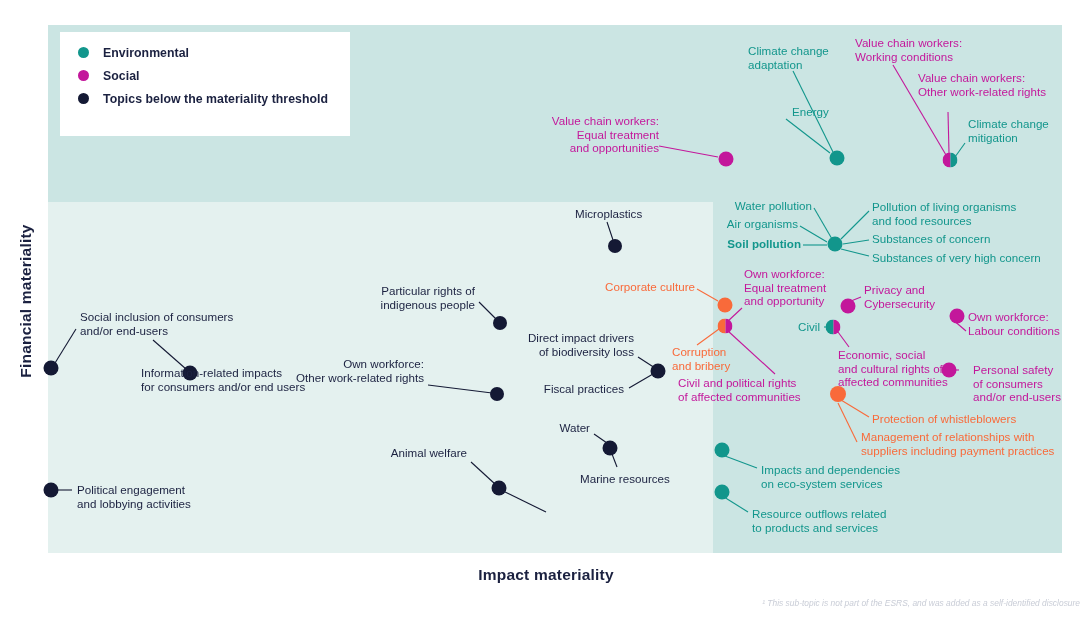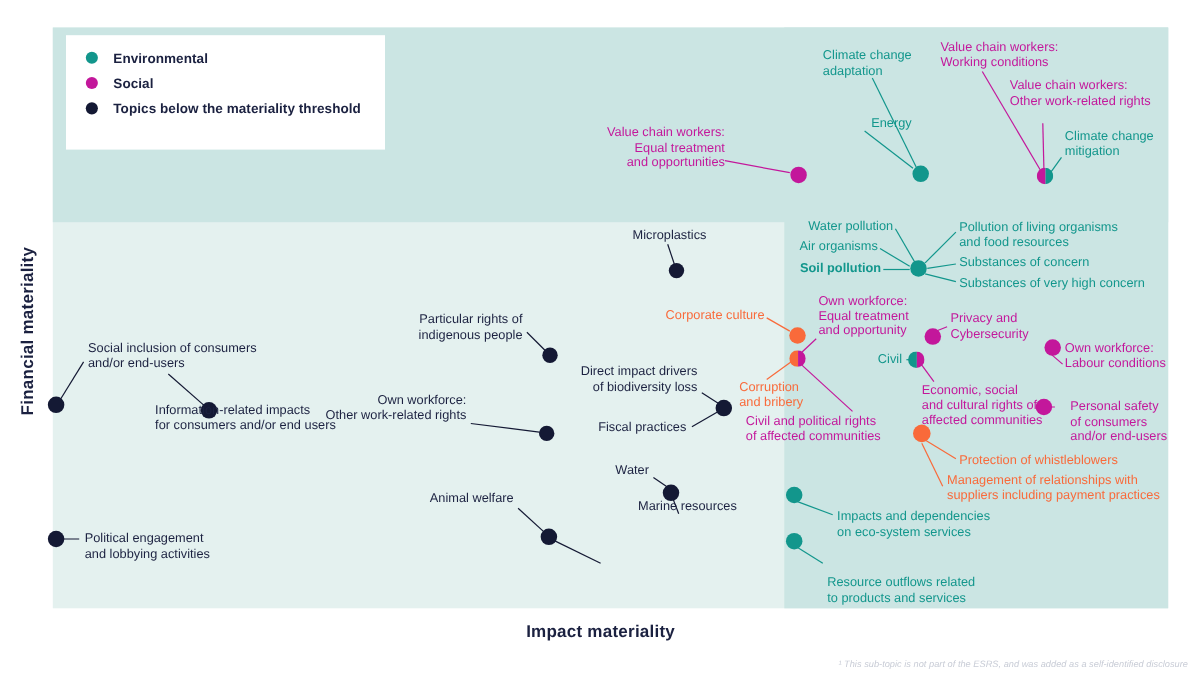--- a/index.html
+++ b/index.html
@@ -313,39 +313,39 @@
 and/or end-users</div>
 
   <div class="lbl" style="left:872px;top:412px;color:#f96a3a;">Protection of whistleblowers</div>
 
   <div class="lbl" style="left:861px;top:430px;color:#f96a3a;">Management of relationships with
 suppliers including payment practices</div>
 
   <div class="lbl" style="left:761px;top:463px;color:#12968c;">Impacts and dependencies
 on eco-system services</div>
 
-  <div class="lbl" style="left:752px;top:507px;color:#12968c;margin-top:16px;">Resource outflows related
+  <div class="lbl" style="left:752px;top:507px;color:#12968c;">Resource outflows related
 to products and services</div>
 
   <div class="lbl" style="left:575px;top:207px;color:#1b2140;">Microplastics</div>
 
   <div class="lbl r" style="left:309px;top:284px;width:166px;color:#1b2140;">Particular rights of
 indigenous people</div>
 
   <div class="lbl r" style="left:230px;top:357px;width:194px;color:#1b2140;">Own workforce:
 Other work-related rights</div>
 
   <div class="lbl r" style="left:444px;top:331px;width:190px;color:#1b2140;">Direct impact drivers
 of biodiversity loss</div>
 
   <div class="lbl r" style="left:470px;top:382px;width:154px;color:#1b2140;">Fiscal practices</div>
 
   <div class="lbl r" style="left:466px;top:421px;width:124px;color:#1b2140;">Water</div>
 
-  <div class="lbl" style="left:580px;top:454px;color:#1b2140;">Marine resources</div>
+  <div class="lbl" style="left:580px;top:472px;color:#1b2140;">Marine resources</div>
 
   <div class="lbl r" style="left:330px;top:446px;width:137px;color:#1b2140;">Animal welfare</div>
 
 
   <div class="lbl" style="left:80px;top:310px;color:#1b2140;">Social inclusion of consumers
 and/or end-users</div>
 
   <div class="lbl" style="left:141px;top:366px;color:#1b2140;">Information-related impacts
 for consumers and/or end users</div>
 

